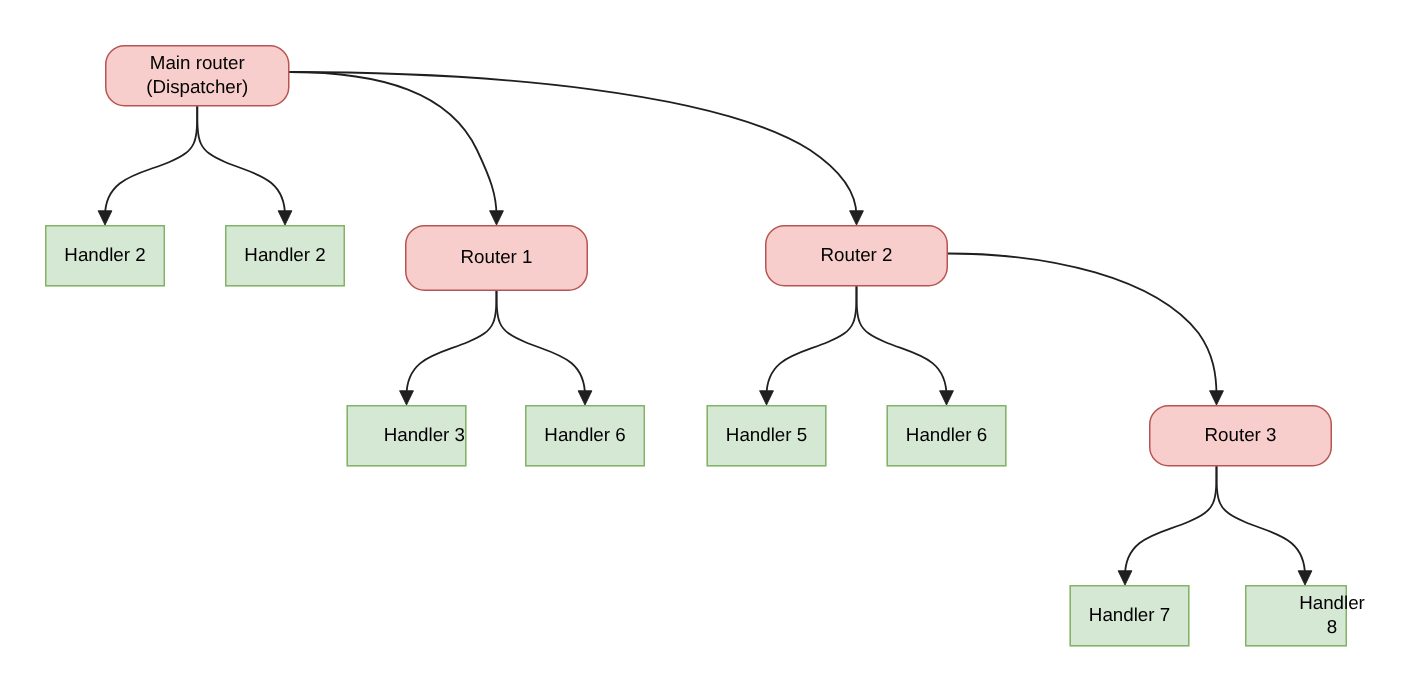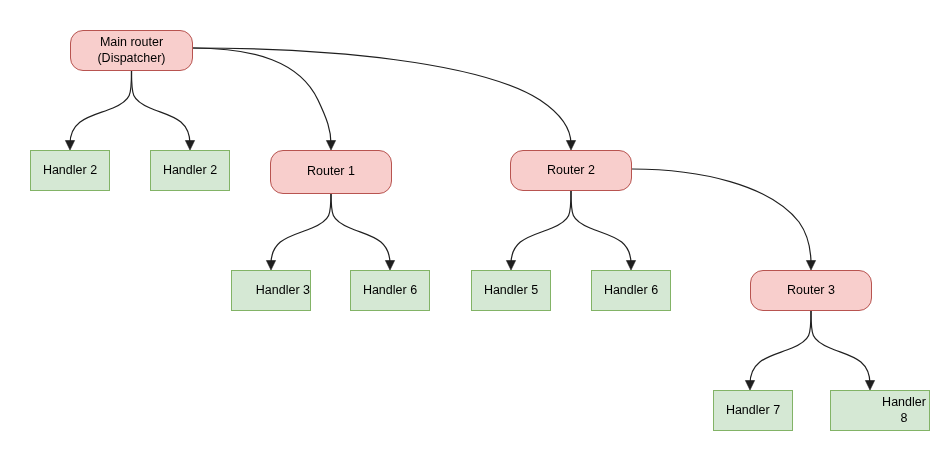--- a/index.html
+++ b/index.html
@@ -101,18 +101,18 @@
       <div class="node node-router" style="left: 70px; top: 30px; width: 123px; height: 41px;"><span>Main router
 (Dispatcher)</span></div>
       <div class="node node-handler" style="left: 30px; top: 150px; width: 80px; height: 41px;"><span>Handler 2</span></div>
       <div class="node node-handler" style="left: 150px; top: 150px; width: 80px; height: 41px;"><span>Handler 2</span></div>
       <div class="node node-router" style="left: 270px; top: 150px; width: 122px; height: 44px;"><span>Router 1</span></div>
       <div class="node node-router" style="left: 510px; top: 150px; width: 122px; height: 41px;"><span>Router 2</span></div>
       <div class="node node-handler" style="left: 231px; top: 270px; width: 80px; height: 41px; justify-content: flex-end;"><span>Handler 3</span></div>
       <div class="node node-handler" style="left: 350px; top: 270px; width: 80px; height: 41px;"><span>Handler 6</span></div>
       <div class="node node-handler" style="left: 471px; top: 270px; width: 80px; height: 41px;"><span>Handler 5</span></div>
       <div class="node node-handler" style="left: 591px; top: 270px; width: 80px; height: 41px;"><span>Handler 6</span></div>
-      <div class="node node-router" style="left: 750px; top: 270px; width: 122px; height: 41px;"><span>Router 3</span></div>
+      <div class="node node-router" style="left: 766px; top: 270px; width: 122px; height: 41px;"><span>Router 3</span></div>
       <div class="node node-handler" style="left: 672px; top: 390px; width: 80px; height: 41px; margin-left: 41px;"><span>Handler 7</span></div>
-      <div class="node node-handler" style="left: 830px; top: 390px; width: 100px; height: 41px; padding-left: 48px;"><span>Handler 8</span></div>
+      <div class="node node-handler" style="left: 830px; top: 390px; width: 68px; height: 41px; padding-left: 48px;"><span>Handler 8</span></div>
     </div>
 
 </div>
 
 </body></html>

